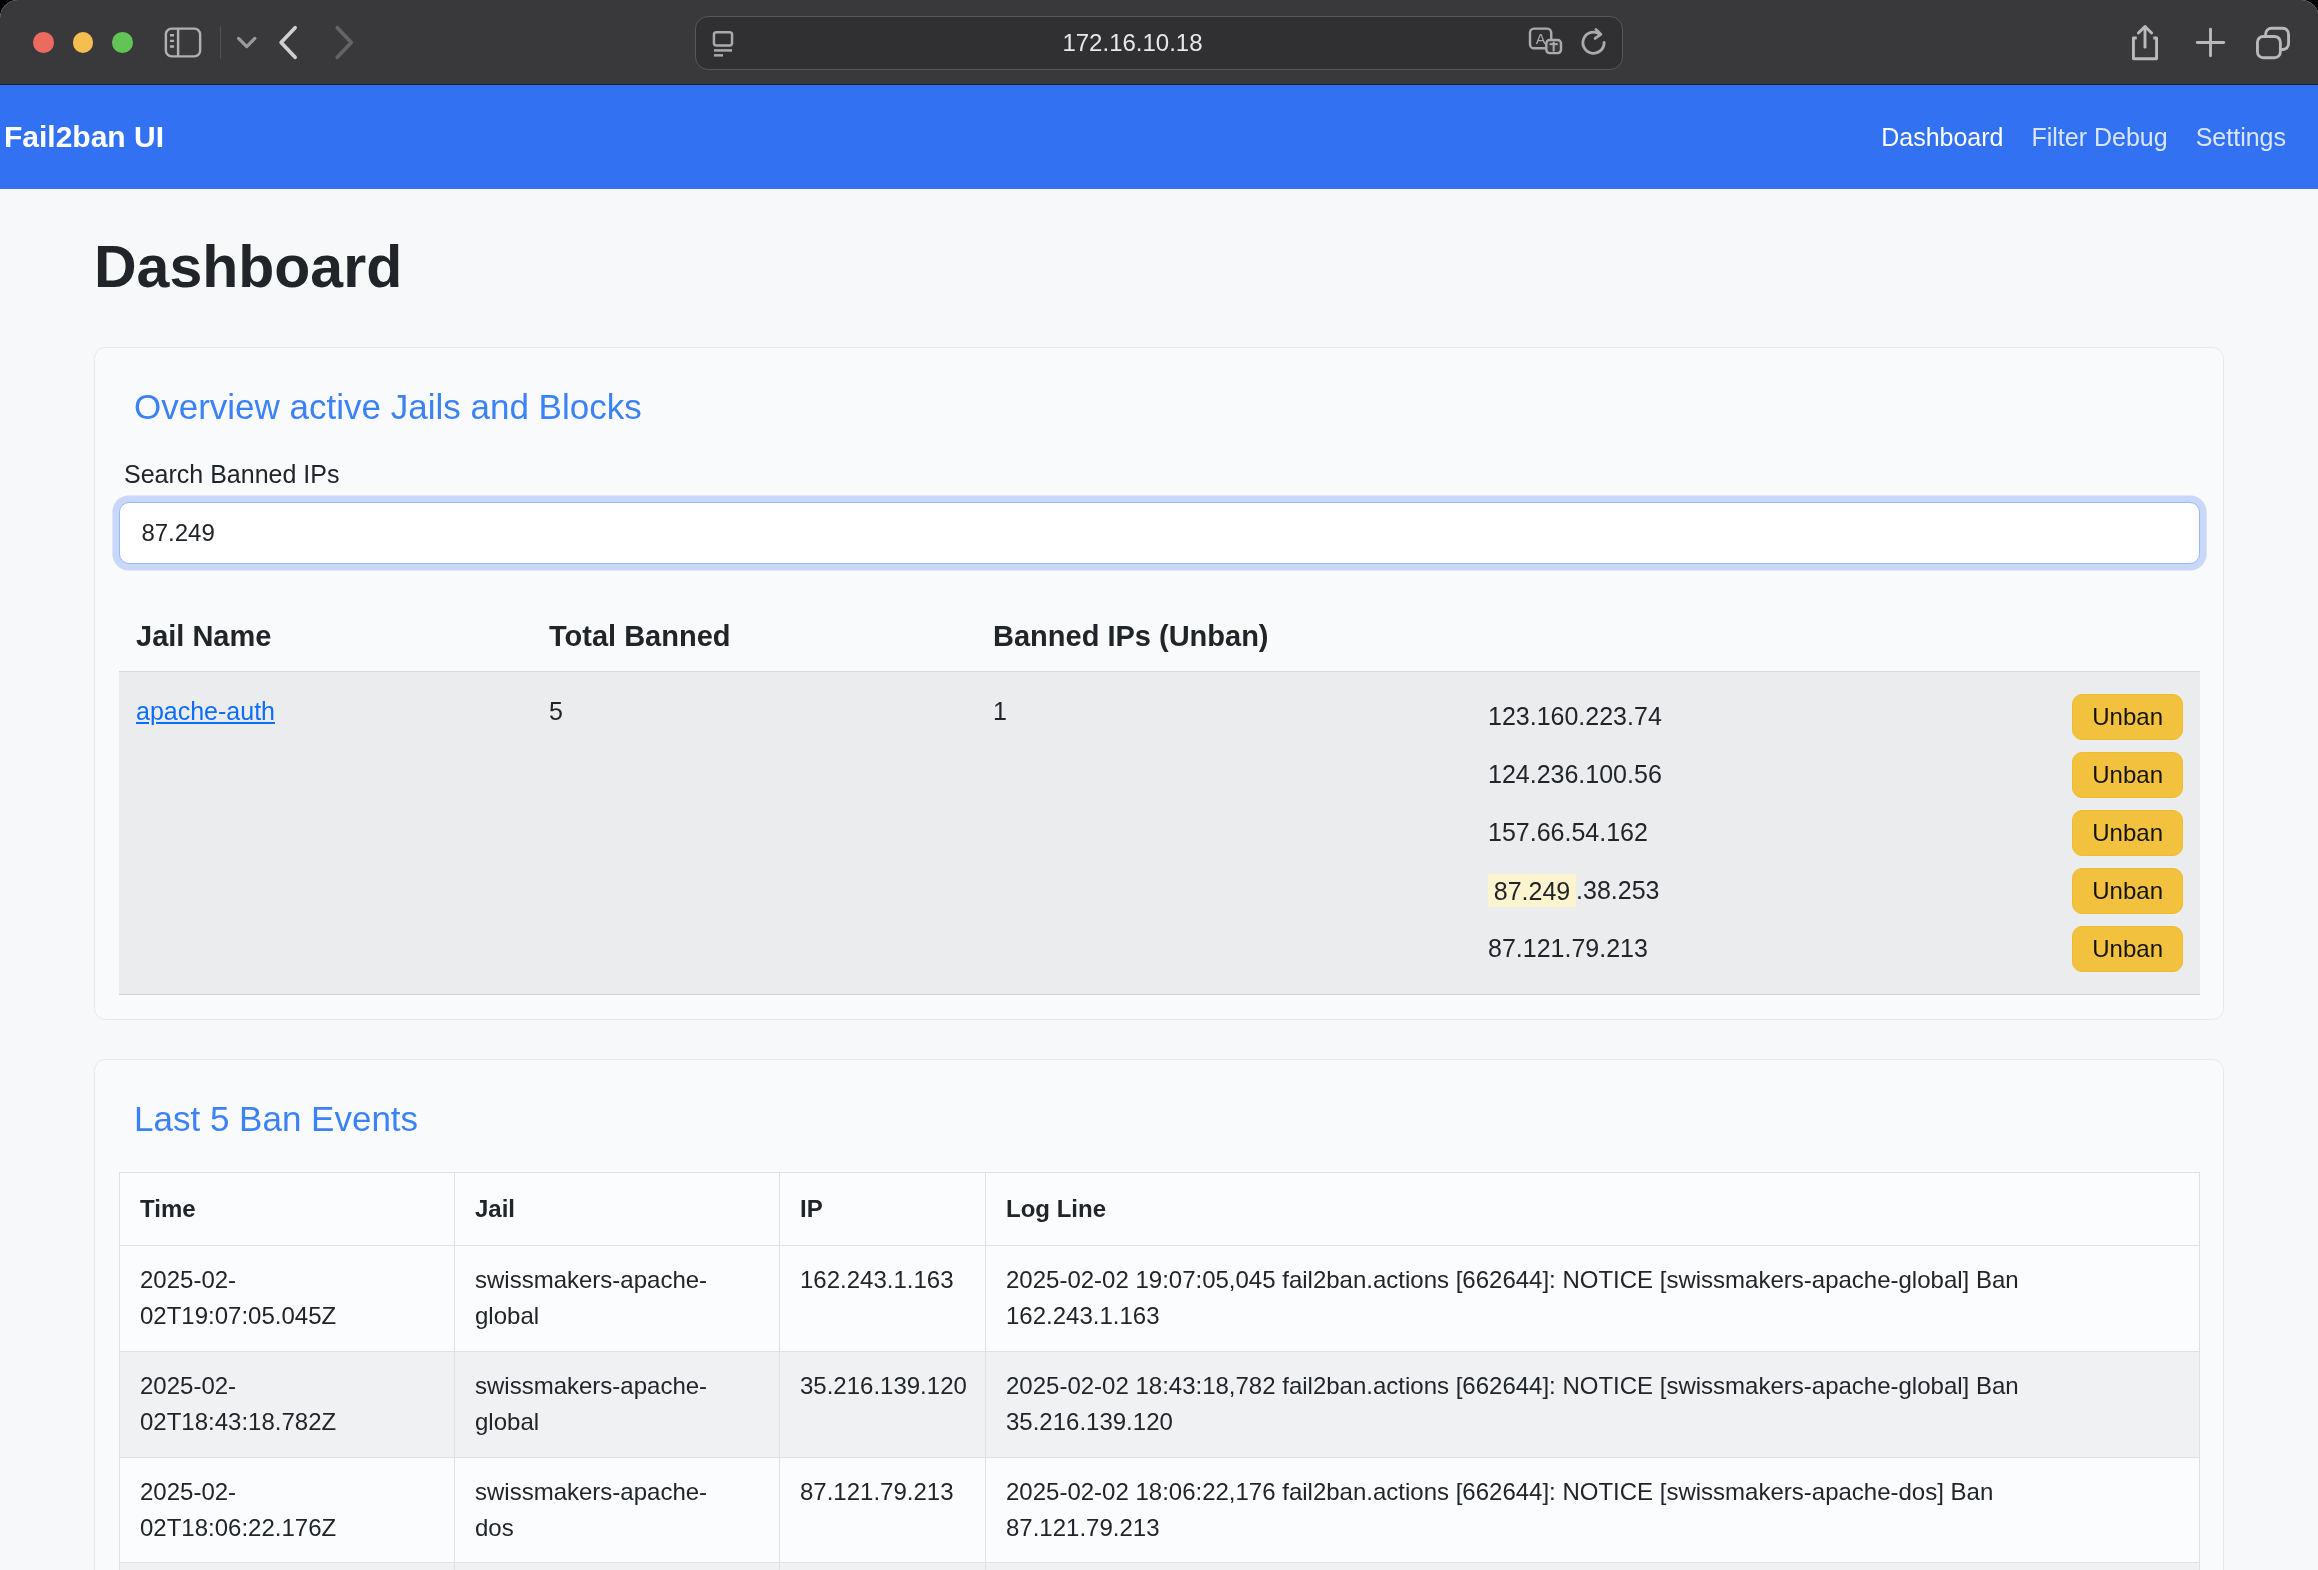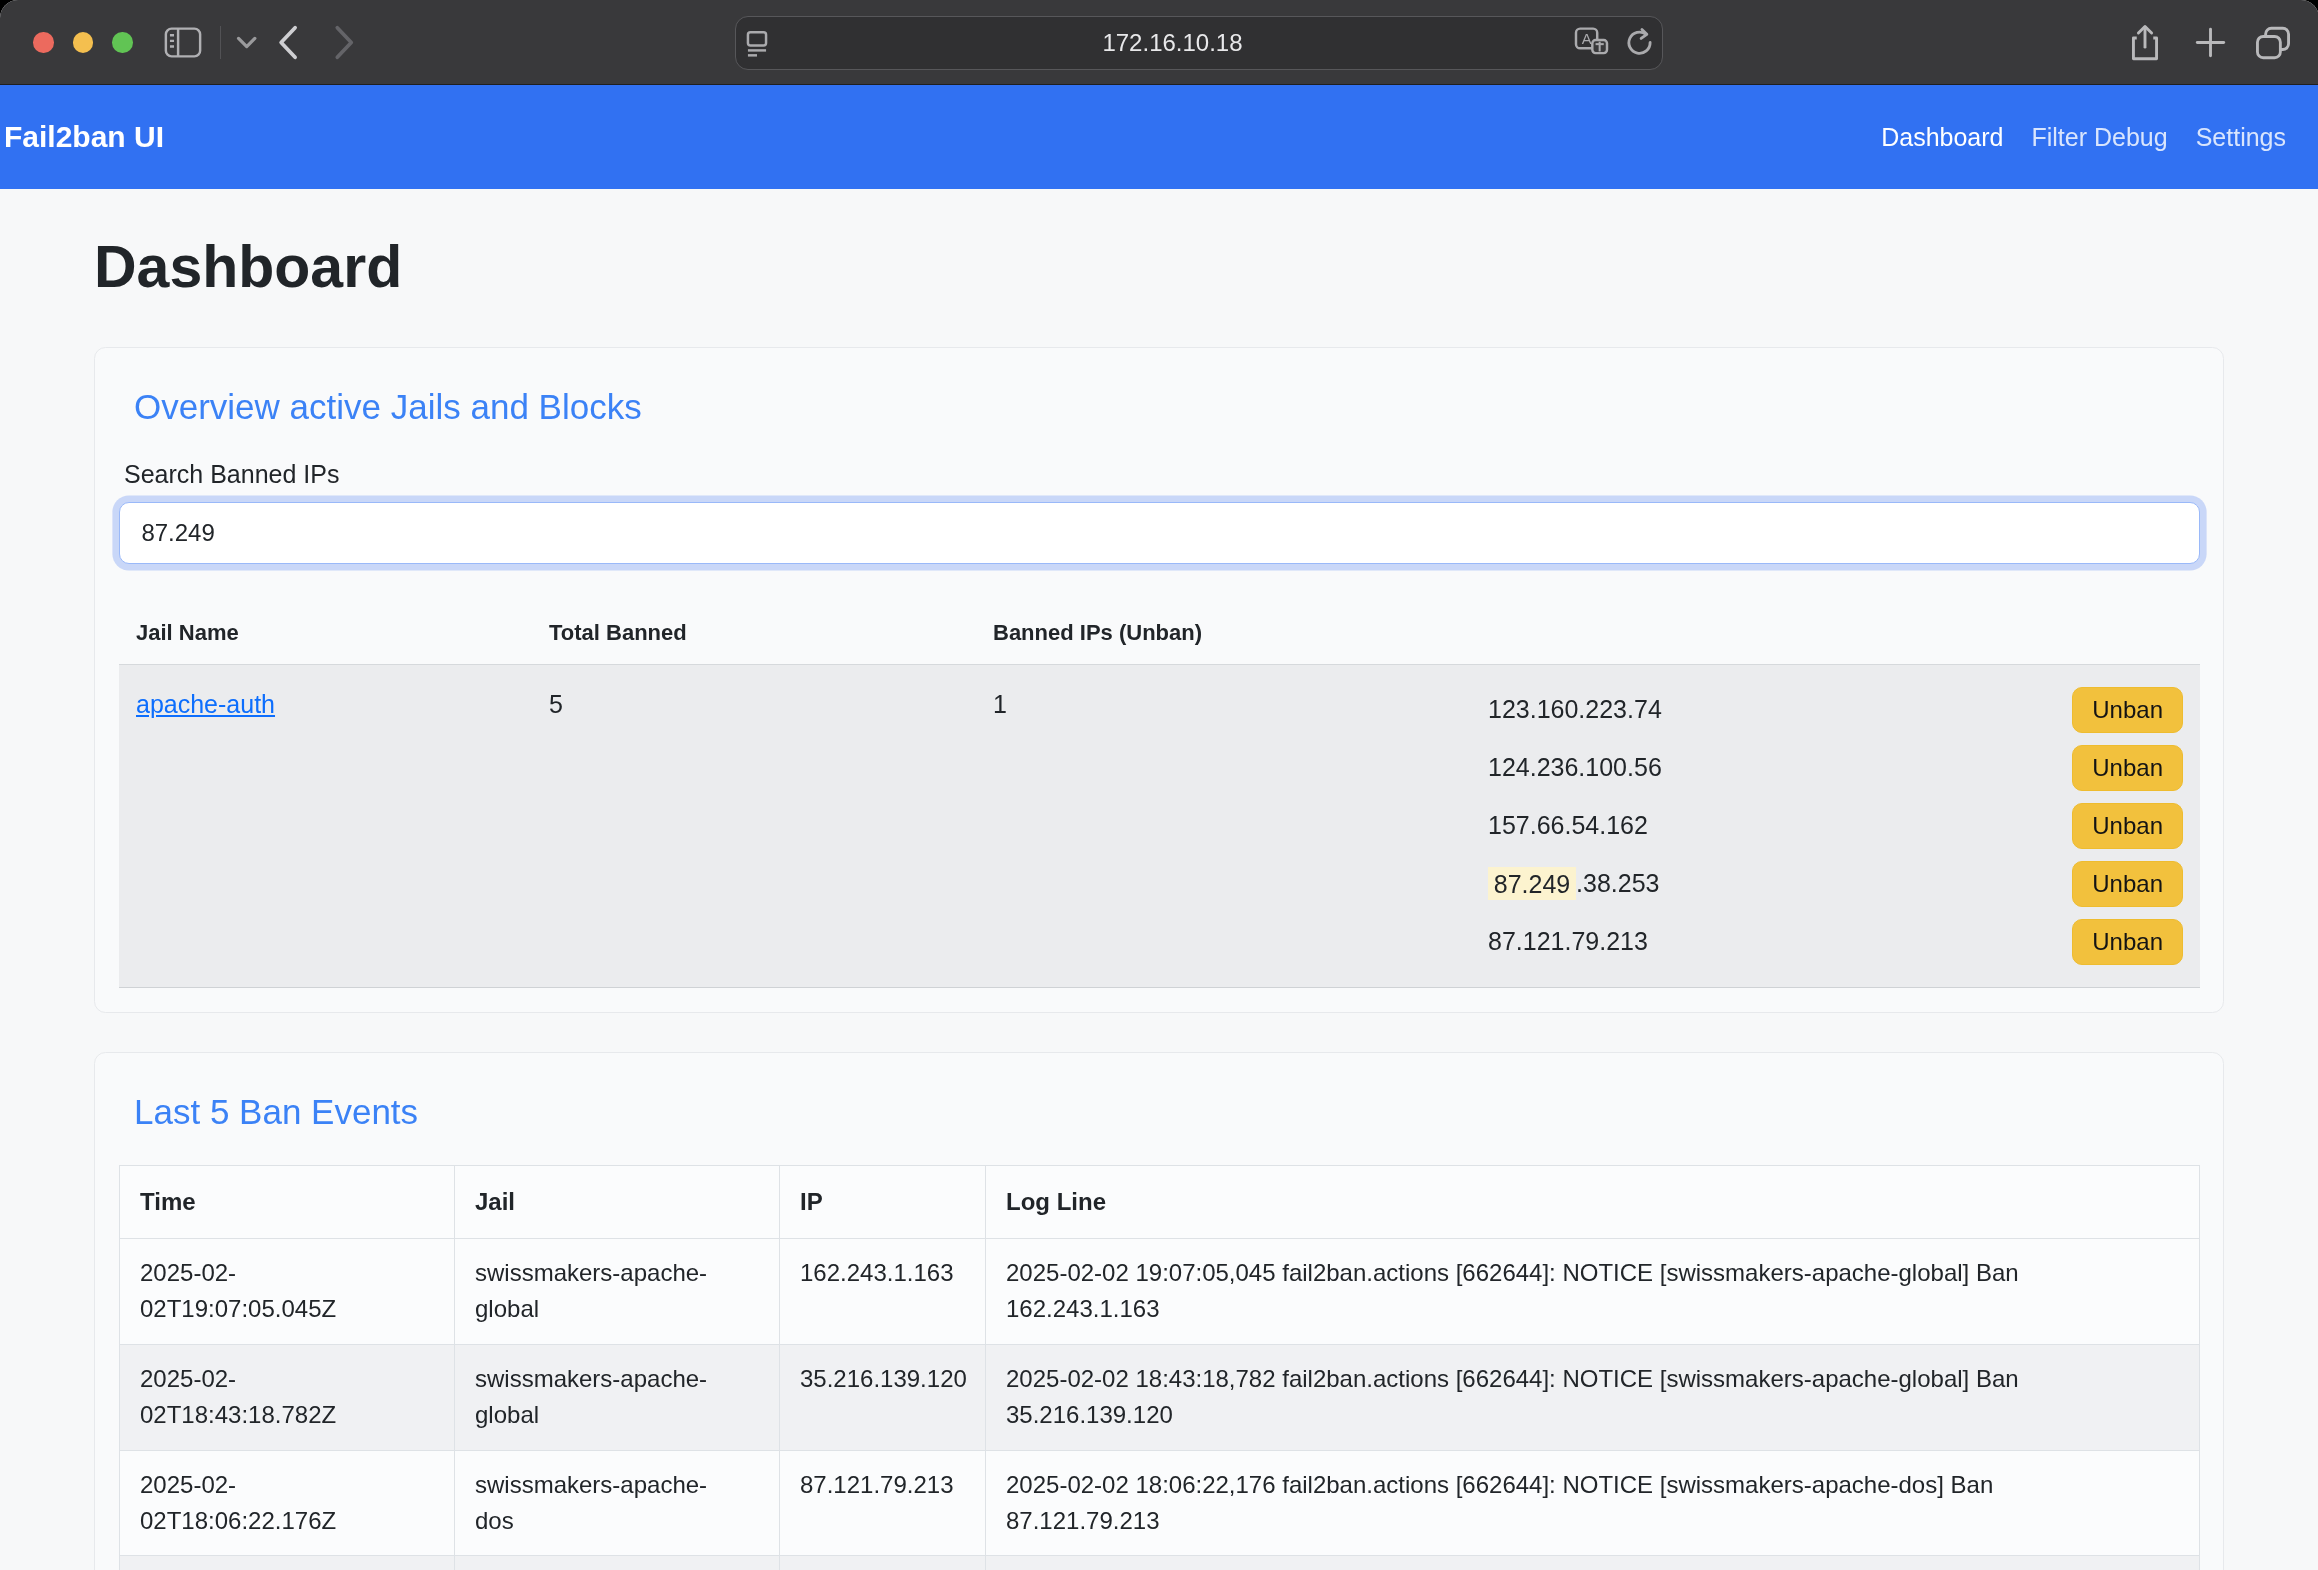--- a/index.html
+++ b/index.html
@@ -10,21 +10,21 @@
   
   .titlebar{height:85px;background:#39393b;border-bottom:1.6px solid #1f1f20;position:relative;}
   .traffic{position:absolute;top:32px;left:33px;display:flex;gap:19px;}
   .traffic span{width:20.5px;height:20.5px;border-radius:50%;display:block;}
   .tl-red{background:#ec6a5e;}
   .tl-yellow{background:#f4bf4f;}
   .tl-green{background:#61c454;}
   .tb-icon{position:absolute;top:0;height:85px;display:flex;align-items:center;justify-content:center;}
   .tb-icon svg{display:block;}
   .tb-divider{position:absolute;top:26px;left:220px;width:0.8px;height:33px;background:#525255;}
-  .urlfield{position:absolute;left:695px;top:15.6px;width:928px;height:54px;background:#303032;border:1.6px solid #57575a;border-radius:13px;display:flex;align-items:center;padding:0 7px;margin-left:40px;}
+  .urlfield{position:absolute;left:695px;top:15.6px;width:928px;height:54px;background:#303032;border:1.6px solid #57575a;border-radius:13px;display:flex;align-items:center;padding:0 13px;}
   .urlfield .url-text{flex:1;text-align:center;color:#e8e8ea;font-size:24px;}
   .url-right{display:flex;align-items:center;gap:15px;}
 
   
   .navbar{height:104px;background:#3171f2;display:flex;align-items:center;padding:0 33px 0 4px;}
   .brand{color:#fff;font-size:30px;font-weight:bold;}
   .nav-links{margin-left:auto;display:flex;gap:28px;}
   .nav-links a{text-decoration:none;font-size:25px;color:rgba(255,255,255,.82);}
   .nav-links a.active{color:#fff;}
 
@@ -37,21 +37,21 @@
 
   .search-label{font-size:25px;color:#212529;margin:0 0 13px 5px;display:block;}
   .search-input{width:2081px;height:62px;border-radius:10px;background:#fff;border:1.6px solid #9ab9f9;
     box-shadow:0 0 0 6.6px rgba(59,113,241,.25);font-size:24px;color:#212529;padding:0 21.4px;outline:none;
     font-family:"Liberation Sans",sans-serif;margin-bottom:38px;}
 
   
   .jtable{width:2081px;}
   .jrow{display:grid;grid-template-columns:413px 444px 495px 729px;}
   .jhead{border-bottom:0.8px solid #d6d9dc;}
-  .jhead > div{padding:18px 17px;font-size:22px;font-weight:bold;color:#212529;}
+  .jhead > div{padding:18px 17px;font-size:29px;font-weight:bold;color:#212529;}
   .jbody{background:#ebecee;border-bottom:0.8px solid #cfd2d5;}
   .jbody > .jcell{padding:25px 17px;font-size:25px;color:#212529;}
   .jcell a{color:#0d6efd;text-decoration:underline;}
   .ipcol{padding:15.6px 17px 16.4px 17px;}
   .iprow{height:58px;display:flex;align-items:center;justify-content:space-between;}
   .ip{font-size:25px;color:#212529;}
   mark{background:#fcf3cf;padding:2.5px 5.8px;color:#212529;}
   mark:empty{display:none;padding:0;}
   .btn-unban{background:#f2c13d;border:0.8px solid #eebc2f;border-radius:10px;height:46px;padding:0 19px;
     font-size:24px;color:#141414;font-family:"Liberation Sans",sans-serif;cursor:pointer;}

